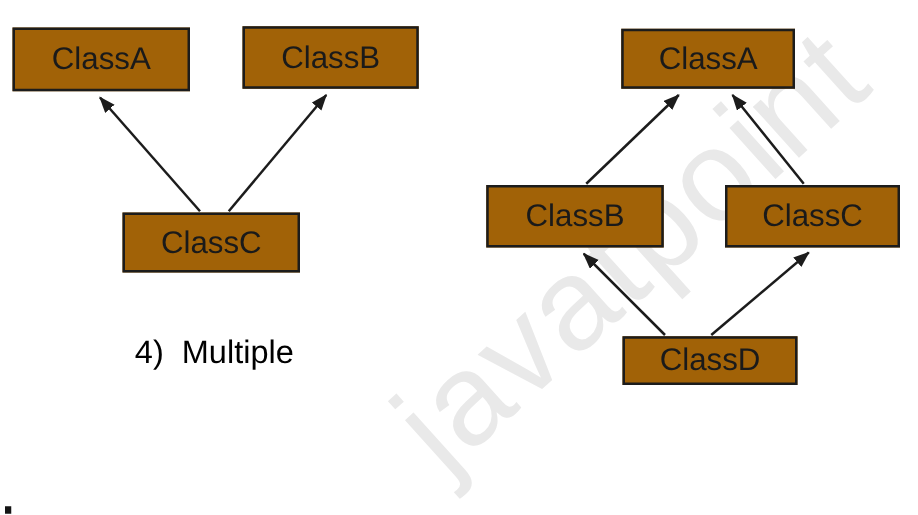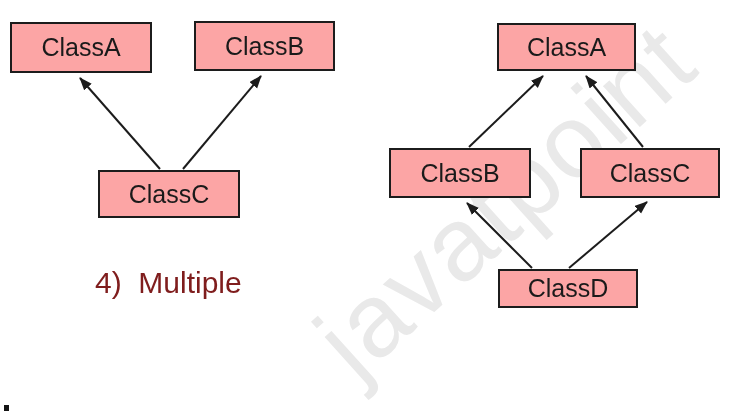--- a/index.html
+++ b/index.html
@@ -32,33 +32,33 @@
   }
   .edges {
     position: absolute;
     left: 0;
     top: 0;
     z-index: 1;
   }
   .node {
     position: absolute;
     box-sizing: border-box;
-    background: #fca5a5;
+    background: #a16207;
     border: 2px solid #1c1c1c;
     display: flex;
     align-items: center;
     justify-content: center;
     font-size: 25px;
     color: #1a1a1a;
     z-index: 2;
   }
   .caption {
     position: absolute;
-    font-size: 30px;
-    color: #7f1d1d;
+    font-size: 26px;
+    color: #000000;
     text-align: right;
     white-space: pre;
     z-index: 2;
   }
   
   .n-l-a { left: 10px;  top: 22px;  width: 142px; height: 51px; }
   .n-l-b { left: 194px; top: 21px;  width: 141px; height: 50px; }
   .n-l-c { left: 98px;  top: 170px; width: 142px; height: 48px; }
   .cap-multiple { left: 95px; top: 266px; width: 140px; }
   

